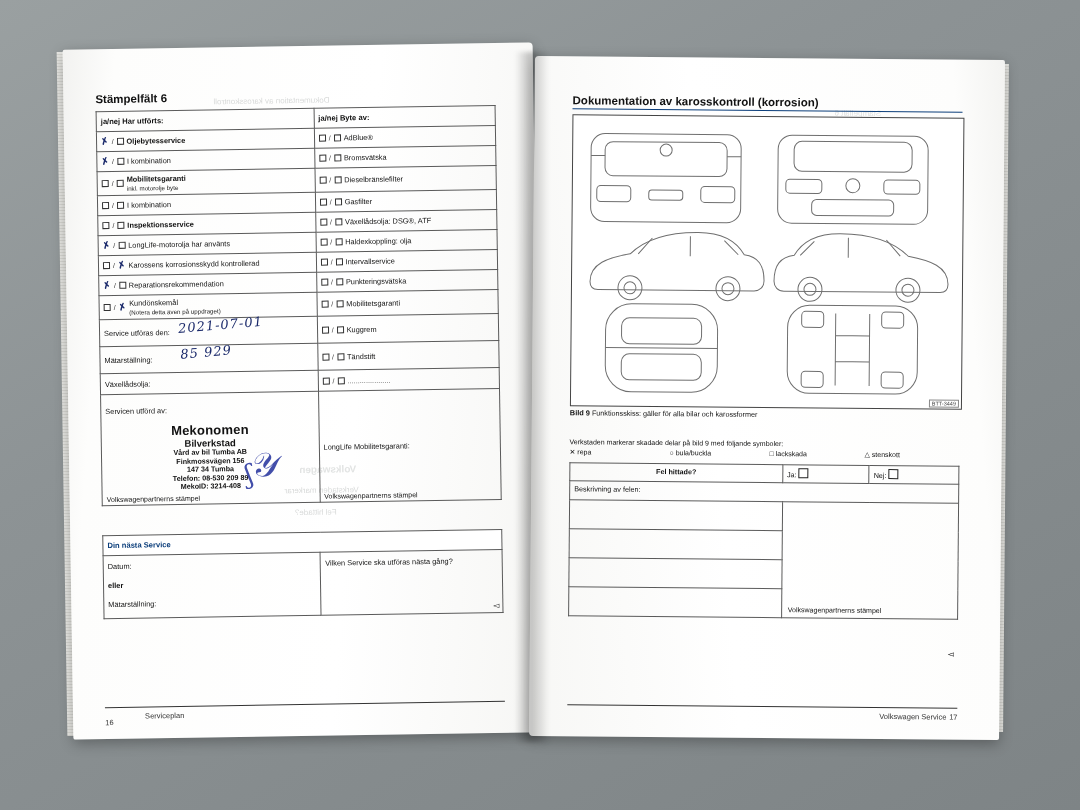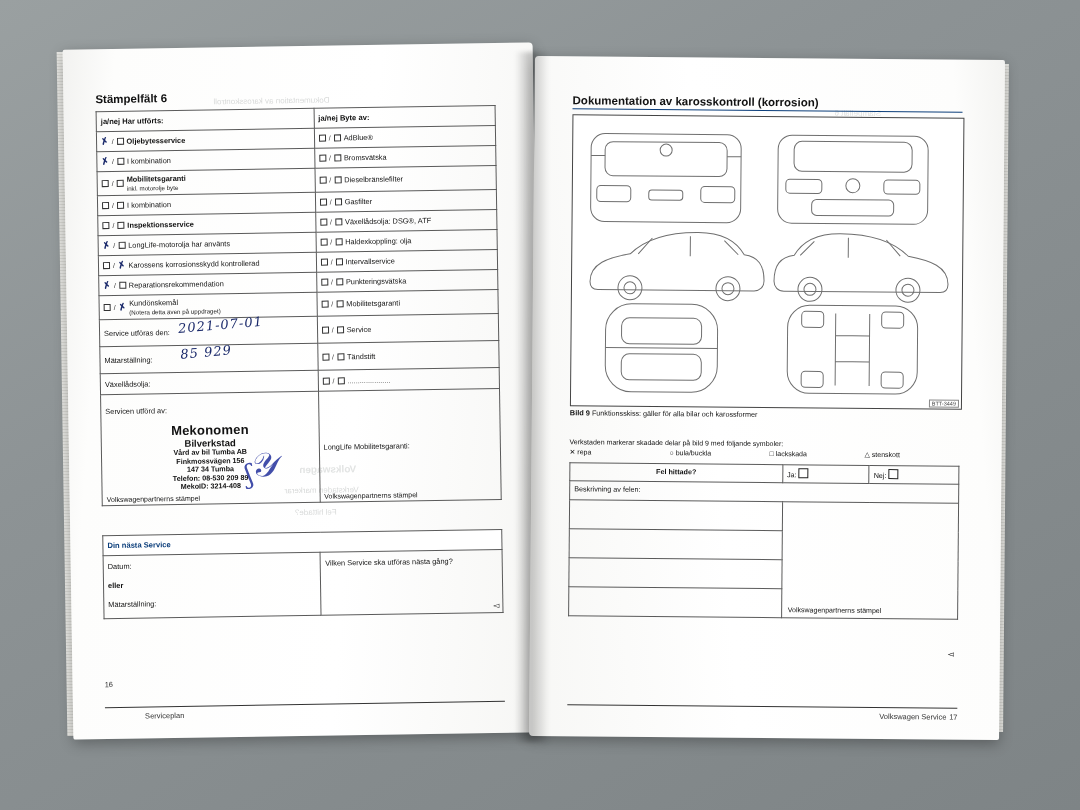--- a/index.html
+++ b/index.html
@@ -337,21 +337,21 @@
                 <div class="cell" style="height:20px;position:relative;">
             <span class="lbl">Service utföras den:</span>
             <span class="hand" style="position:absolute;left:78px;top:-1px;">2021-07-01</span>
           </div>
               </td>
           <td>
                 <div class="cell">
             <span class="box"></span>
                   <span class="sep">/</span>
                   <span class="box"></span>
-            <span class="lbl">Service</span>
+            <span class="lbl">Kuggrem</span>
           </div>
               </td>
         </tr>
 
         <tr>
           <td>
                 <div class="cell" style="height:20px;position:relative;">
             <span class="lbl">Mätarställning:</span>
             <span class="hand" style="position:absolute;left:80px;top:-1px;">85 929</span>
           </div>
@@ -421,21 +421,21 @@
           </td>
           <td class="colB" style="height:62px;position:relative;">
             <div class="cell" style="height:14px">Vilken Service ska utföras nästa gång?</div>
             <div style="position:absolute;right:3px;bottom:2px;font-size:8px;">◅</div>
           </td>
         </tr>
       </tbody>
         </table>
 
       <div class="rule" style="left:32px;top:658px;width:400px;"></div>
-      <div class="foot" style="left:32px;top:631px;">16</div>
+      <div class="foot" style="left:32px;top:669px;">16</div>
       <div class="foot" style="left:72px;top:663px;">Serviceplan</div>
     </div>
   </div>
 
   <div class="page" id="page-right">
     <div class="pg-inner">
 
       <div class="showthru" style="left:300px;top:50px;color:#c7cac9;">Stämpelfält 6</div>
 
       <div id="rp-head">

